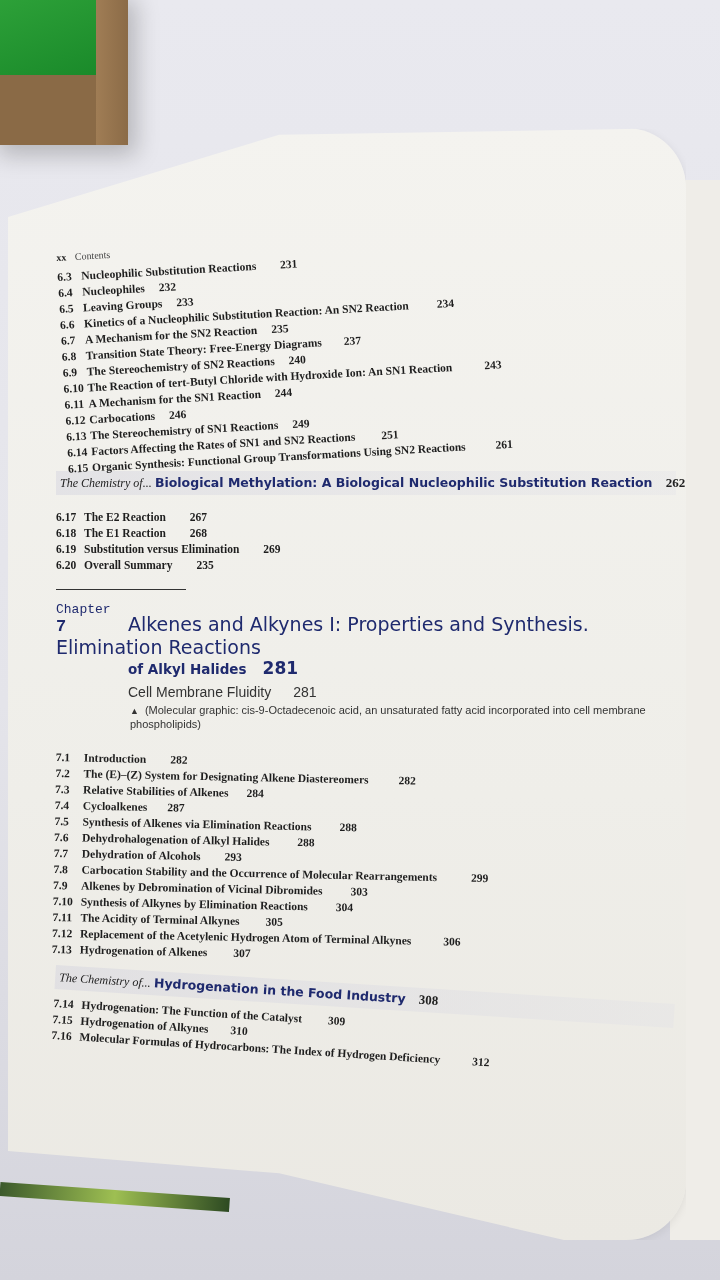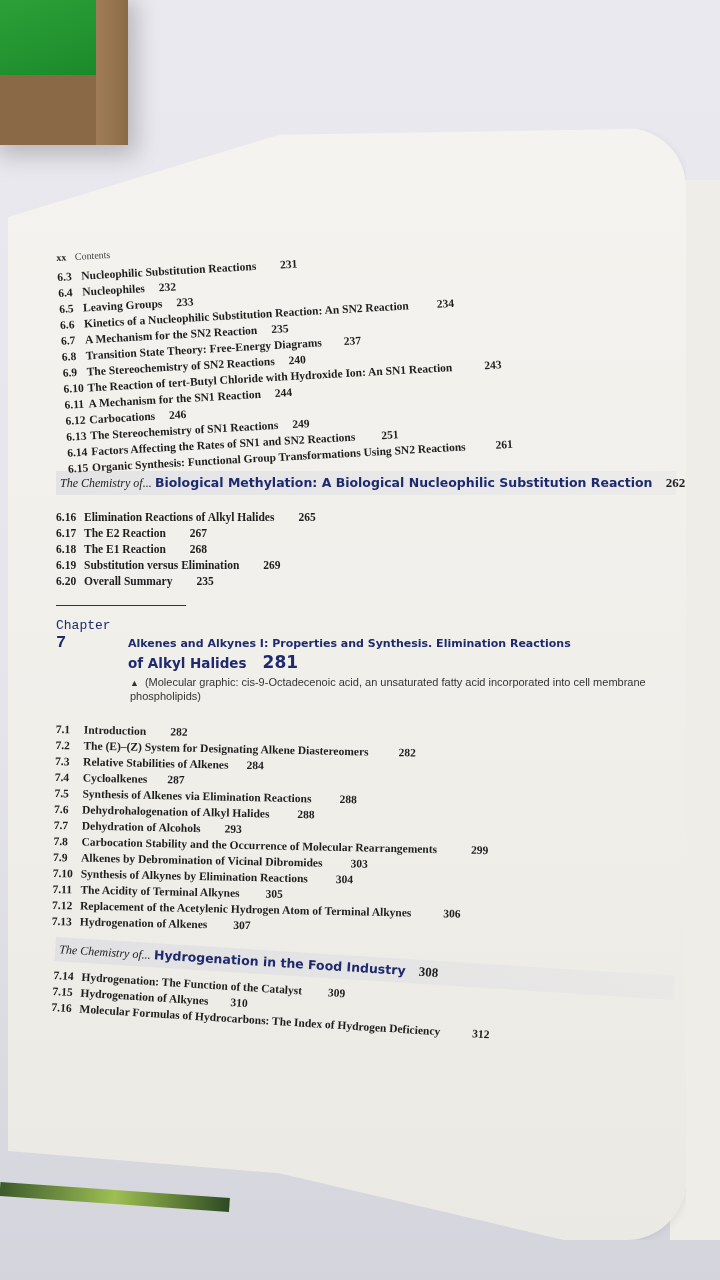--- a/index.html
+++ b/index.html
@@ -68,21 +68,21 @@
   }
   .feature .prefix { font-style: italic; color: #222; font-family: "Liberation Serif", serif; font-size: 12px; }
   .feature .title { font-family: "DejaVu Sans", sans-serif; font-weight: bold; color: #1f2a6e; font-size: 12.5px; }
   .feature .pg { font-weight: bold; color: #222; margin-left: 10px; }
 
   .rule { width: 130px; height: 1px; background: #333; margin: 10px 0 12px; }
 
   .chapter { font-family: "DejaVu Sans", sans-serif; color: #1f2a6e; }
   .chapter .label { display: inline-block; width: 72px; font-size: 13px; font-family: Liberation Mono, monospace; }
   .chapter .label b { font-size: 17px; font-weight: bold; }
-  .chapter .ctitle { font-size: 11px; font-weight: bold; text-align: right; }
+  .chapter .ctitle { font-size: 19px; font-weight: normal; text-align: right; }
   .chapter .line2 { padding-left: 72px; font-size: 13.5px; font-weight: bold; }
   .chapter .cpage { font-size: 17px; margin-left: 16px; color: #1f2a6e; }
   .opener { padding-left: 72px; font-family: "Liberation Sans", sans-serif; color: #333; }
   .opener .ot { font-size: 14px; margin-top: 6px; }
   .opener .op { margin-left: 22px; font-size: 14px; }
   .opener .cap { font-size: 11px; margin-top: 4px; padding-left: 2px; line-height: 13px; }
   .opener .cap .tri { font-size: 9px; margin-right: 6px; }
 </style>
 </head>
 <body>
@@ -174,25 +174,20 @@
 
   <div style="margin-top:-22px">
     <div class="feature">
       <span class="prefix">The Chemistry of...</span>
       <span class="title">Biological Methylation: A Biological Nucleophilic Substitution Reaction</span>
       <span class="pg">262</span>
     </div>
 
     <div style="font-size:11px">
       <div class="toc-row">
-          <span class="toc-num" style="width:28px">6.16</span>
-          <span class="toc-title">Elimination Reactions of Alkyl Halides</span>
-          <span class="toc-page" style="margin-left:24px">265</span>
-        </div>
-      <div class="toc-row">
           <span class="toc-num" style="width:28px">6.17</span>
           <span class="toc-title">The E2 Reaction</span>
           <span class="toc-page" style="margin-left:24px">267</span>
         </div>
       <div class="toc-row">
           <span class="toc-num" style="width:28px">6.18</span>
           <span class="toc-title">The E1 Reaction</span>
           <span class="toc-page" style="margin-left:24px">268</span>
         </div>
       <div class="toc-row">
@@ -211,20 +206,23 @@
 
     <div class="chapter">
       <div>
         <span class="label"><span>Chapter</span> <b>7</b></span><span class="ctitle">Alkenes and Alkynes I: Properties and Synthesis. Elimination Reactions</span>
       </div>
       <div class="line2">
         <span>of Alkyl Halides</span><span class="cpage">281</span>
       </div>
     </div>
     <div class="opener">
+      <div class="ot">
+        <span>Cell Membrane Fluidity</span><span class="op">281</span>
+      </div>
       <div class="cap">
         <span class="tri">▲</span><span>(Molecular graphic: cis-9-Octadecenoic acid, an unsaturated fatty acid incorporated into cell membrane phospholipids)</span>
       </div>
     </div>
   </div>
 
   <div class="skew2" style="margin-top:18px">
     <div>
       <div class="toc-row">
           <span class="toc-num" style="width:28px">7.1</span>

